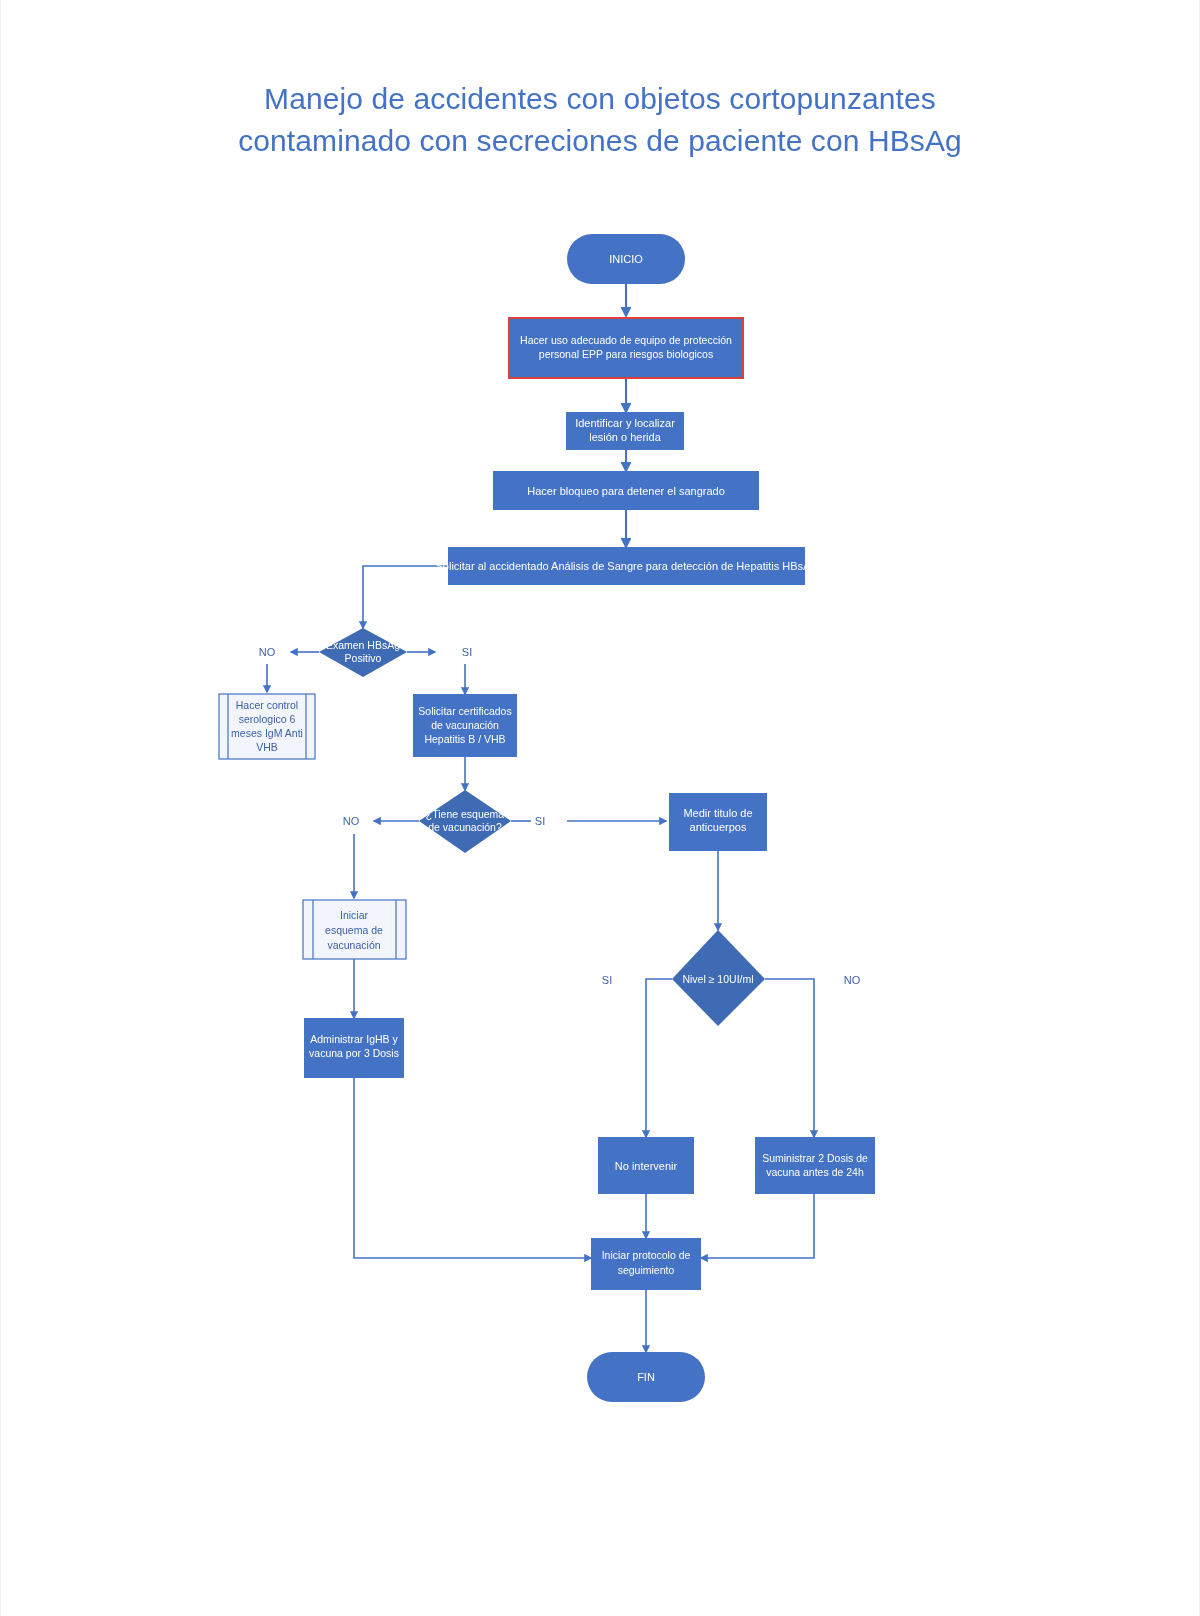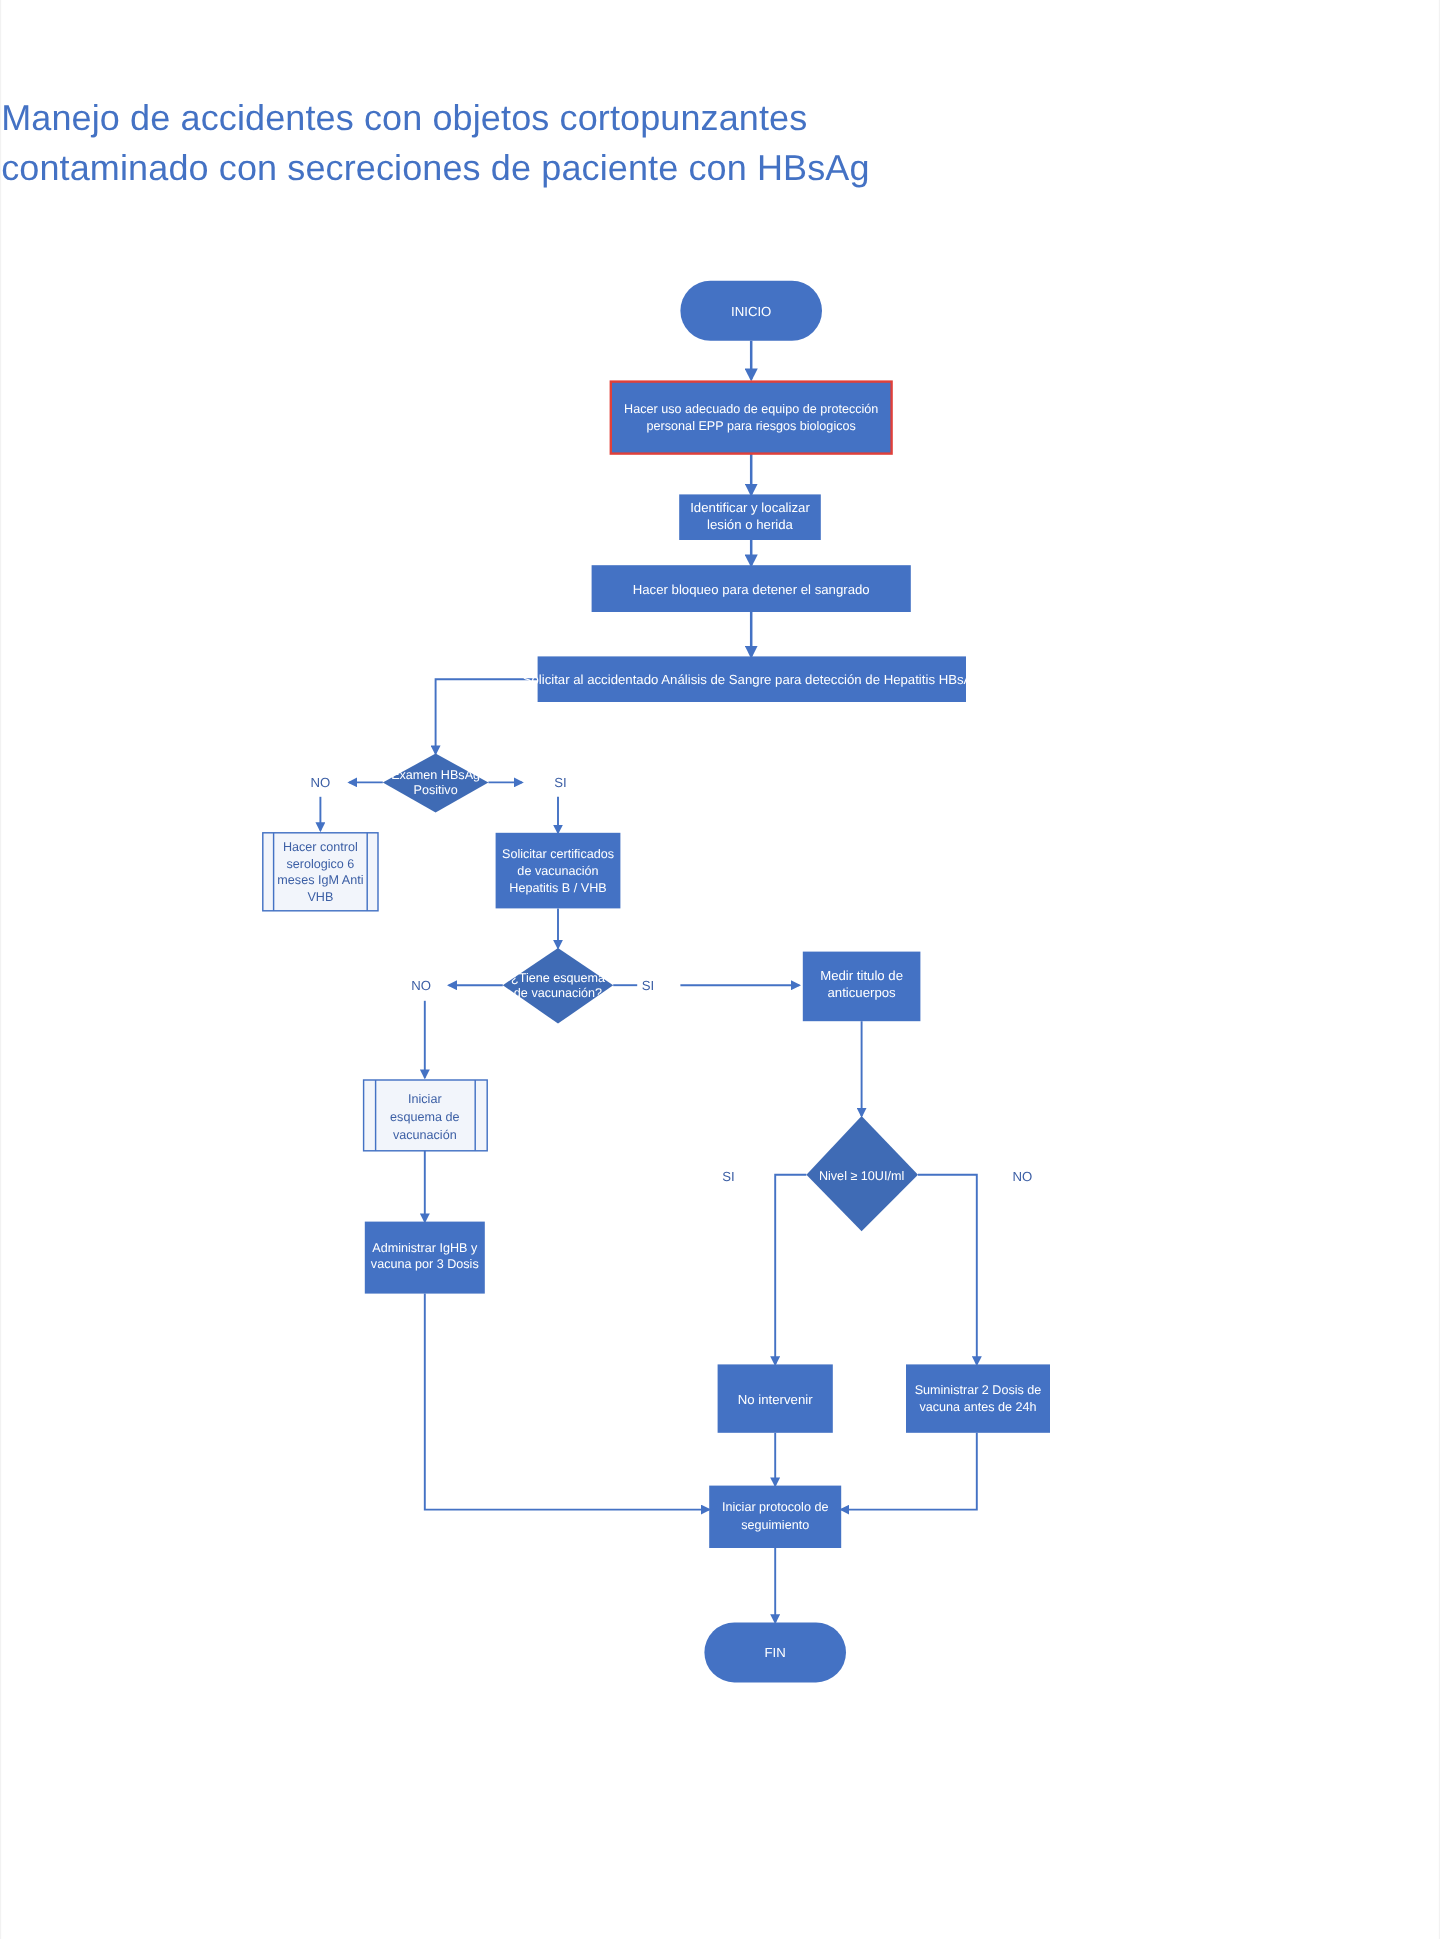--- a/index.html
+++ b/index.html
@@ -13,21 +13,21 @@
     position:relative;
     width:1200px;height:1616px;
     background:#ffffff;
     box-sizing:border-box;
     border-left:1px solid #f2f2f2;
     border-right:1px solid #f2f2f2;
   }
   #title{
     position:absolute;
     left:0;right:0;top:78px;
-    text-align:left;
+    text-align:center;
     color:#4472C4;
     font-size:30px;
     line-height:42px;
     font-weight:400;
     letter-spacing:0.1px;
     white-space:pre-line;
   }
   svg#flow{position:absolute;left:0;top:0;}
   .nodeText{
     fill:#ffffff;

